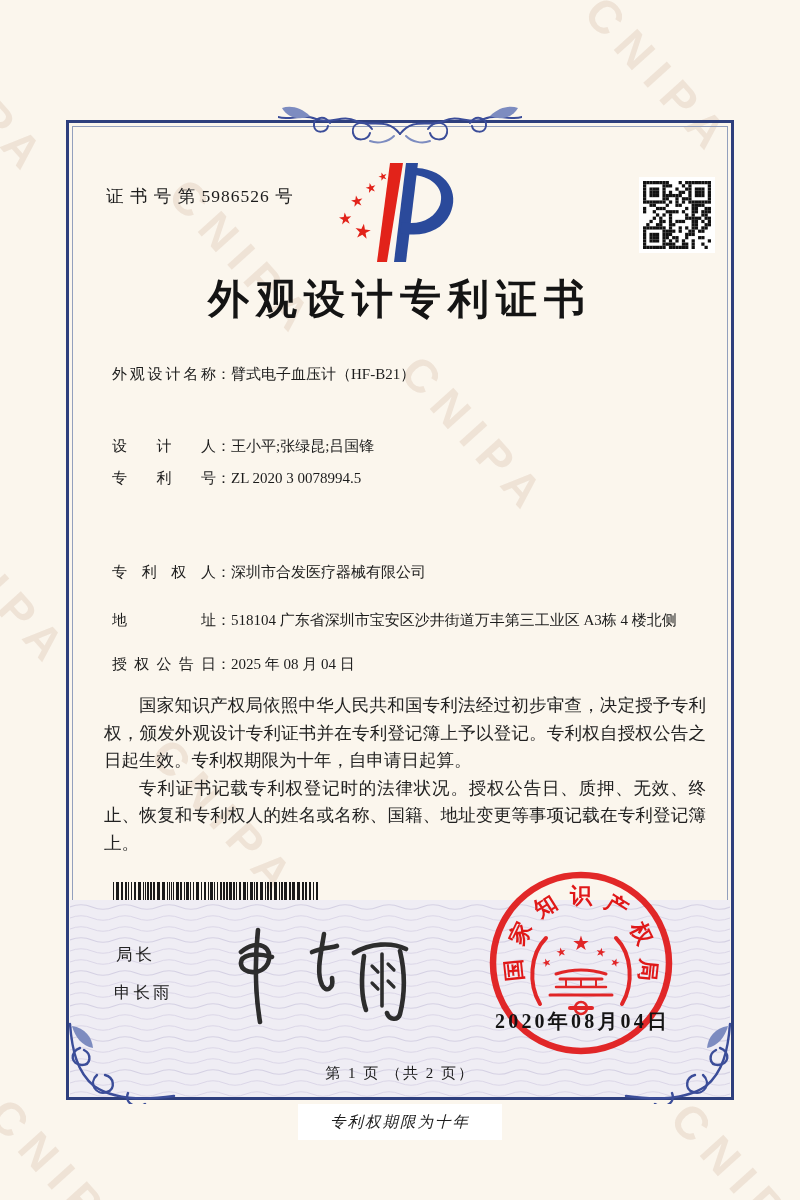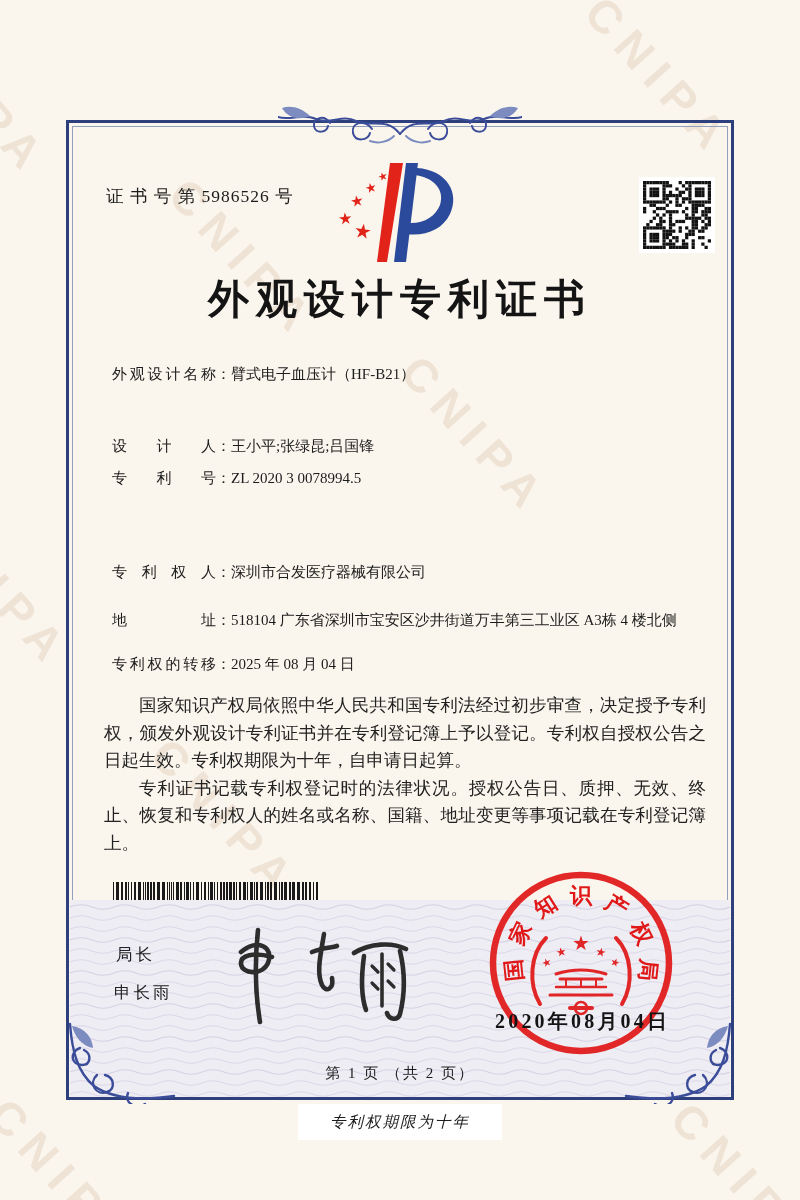--- a/index.html
+++ b/index.html
@@ -396,21 +396,21 @@
     <span class="lab">专利号</span><span class="colon">：</span><span class="val">ZL 2020 3 0078994.5</span>
   </div>
   <div class="row" style="top:560px">
     <span class="lab">专利权人</span><span class="colon">：</span><span class="val">深圳市合发医疗器械有限公司</span>
   </div>
   <div class="row" style="top:608px">
     <span class="lab">地址</span><span class="colon">：</span><span class="val val-wrap">518104 广东省深圳市宝安区沙井街道万丰第三工业区 A3栋 4 楼北侧</span>
   </div>
   <div class="row" style="top:652px">
     <span>
-      <span class="lab">专利权的转移</span><span class="colon">：</span><span class="val">2025 年 08 月 04 日</span>
+      <span class="lab">授权公告日</span><span class="colon">：</span><span class="val">2025 年 08 月 04 日</span>
     </span>
   </div>
 
   <div class="body-text">
     <p>国家知识产权局依照中华人民共和国专利法经过初步审查，决定授予专利权，颁发外观设计专利证书并在专利登记簿上予以登记。专利权自授权公告之日起生效。专利权期限为十年，自申请日起算。</p>
     <p>专利证书记载专利权登记时的法律状况。授权公告日、质押、无效、终止、恢复和专利权人的姓名或名称、国籍、地址变更等事项记载在专利登记簿上。</p>
   </div>
 
   <div class="barcode" id="barcode">
       <div style="left:0px;width:1px"></div>

